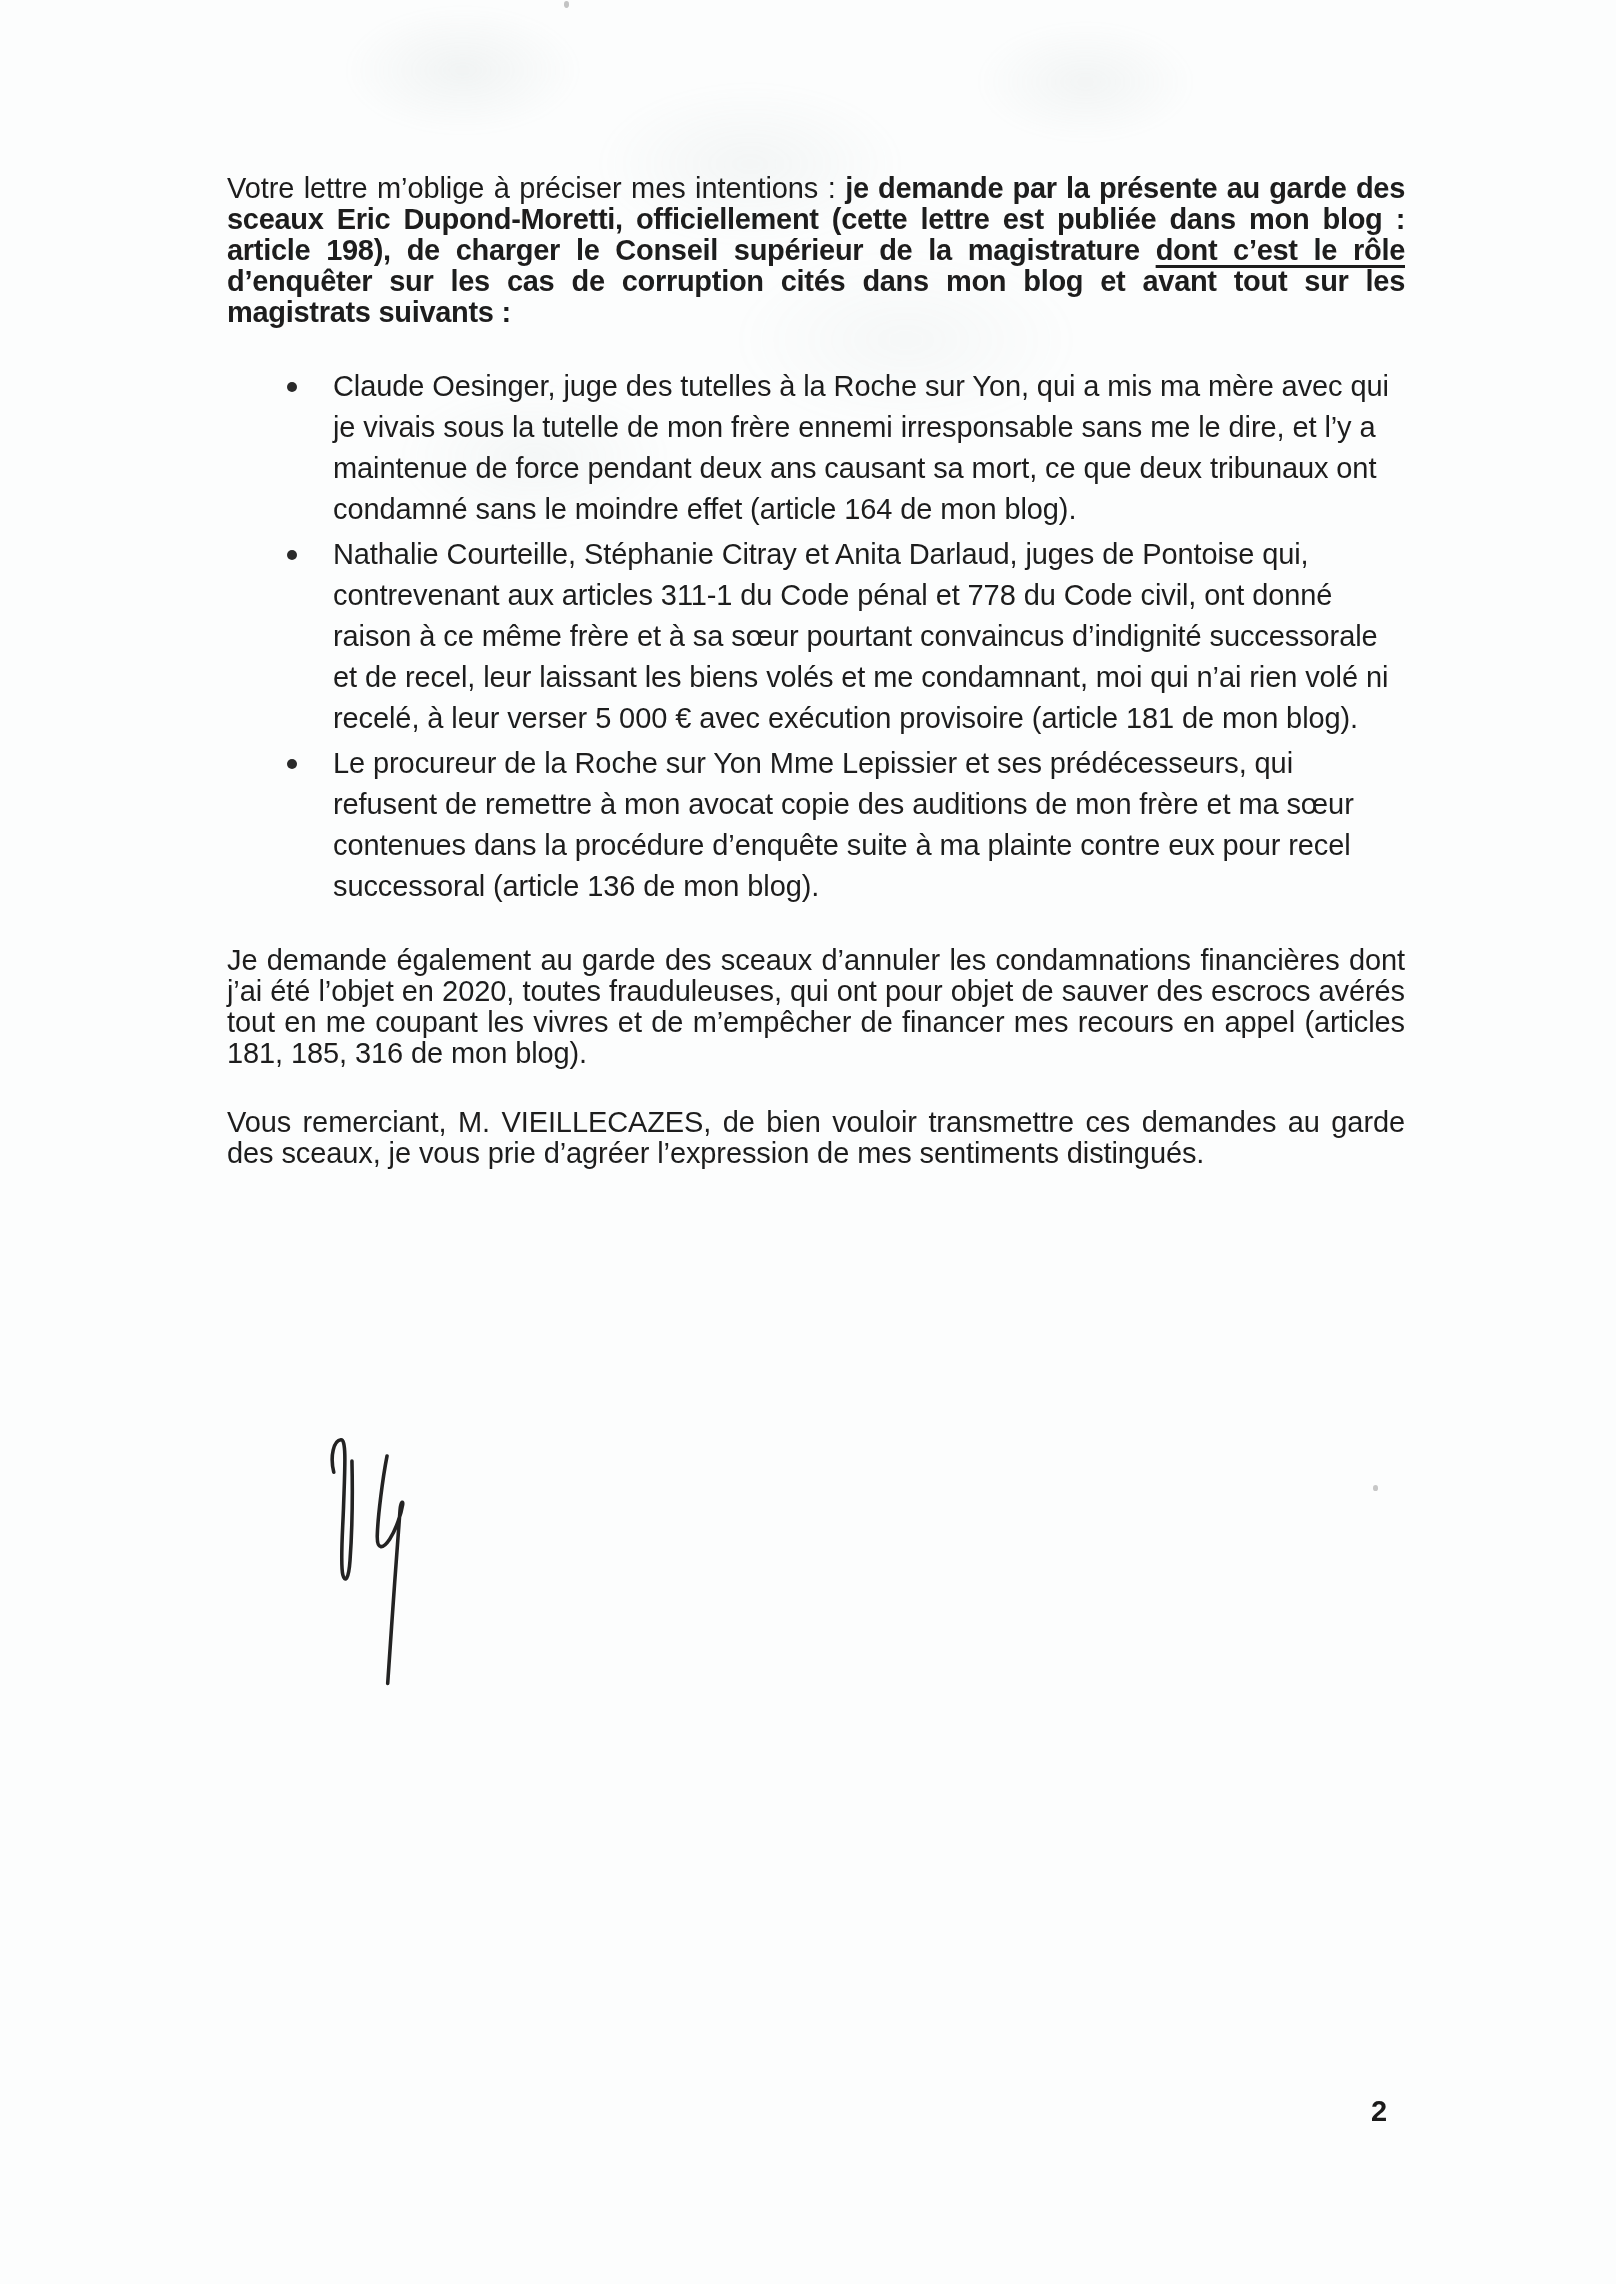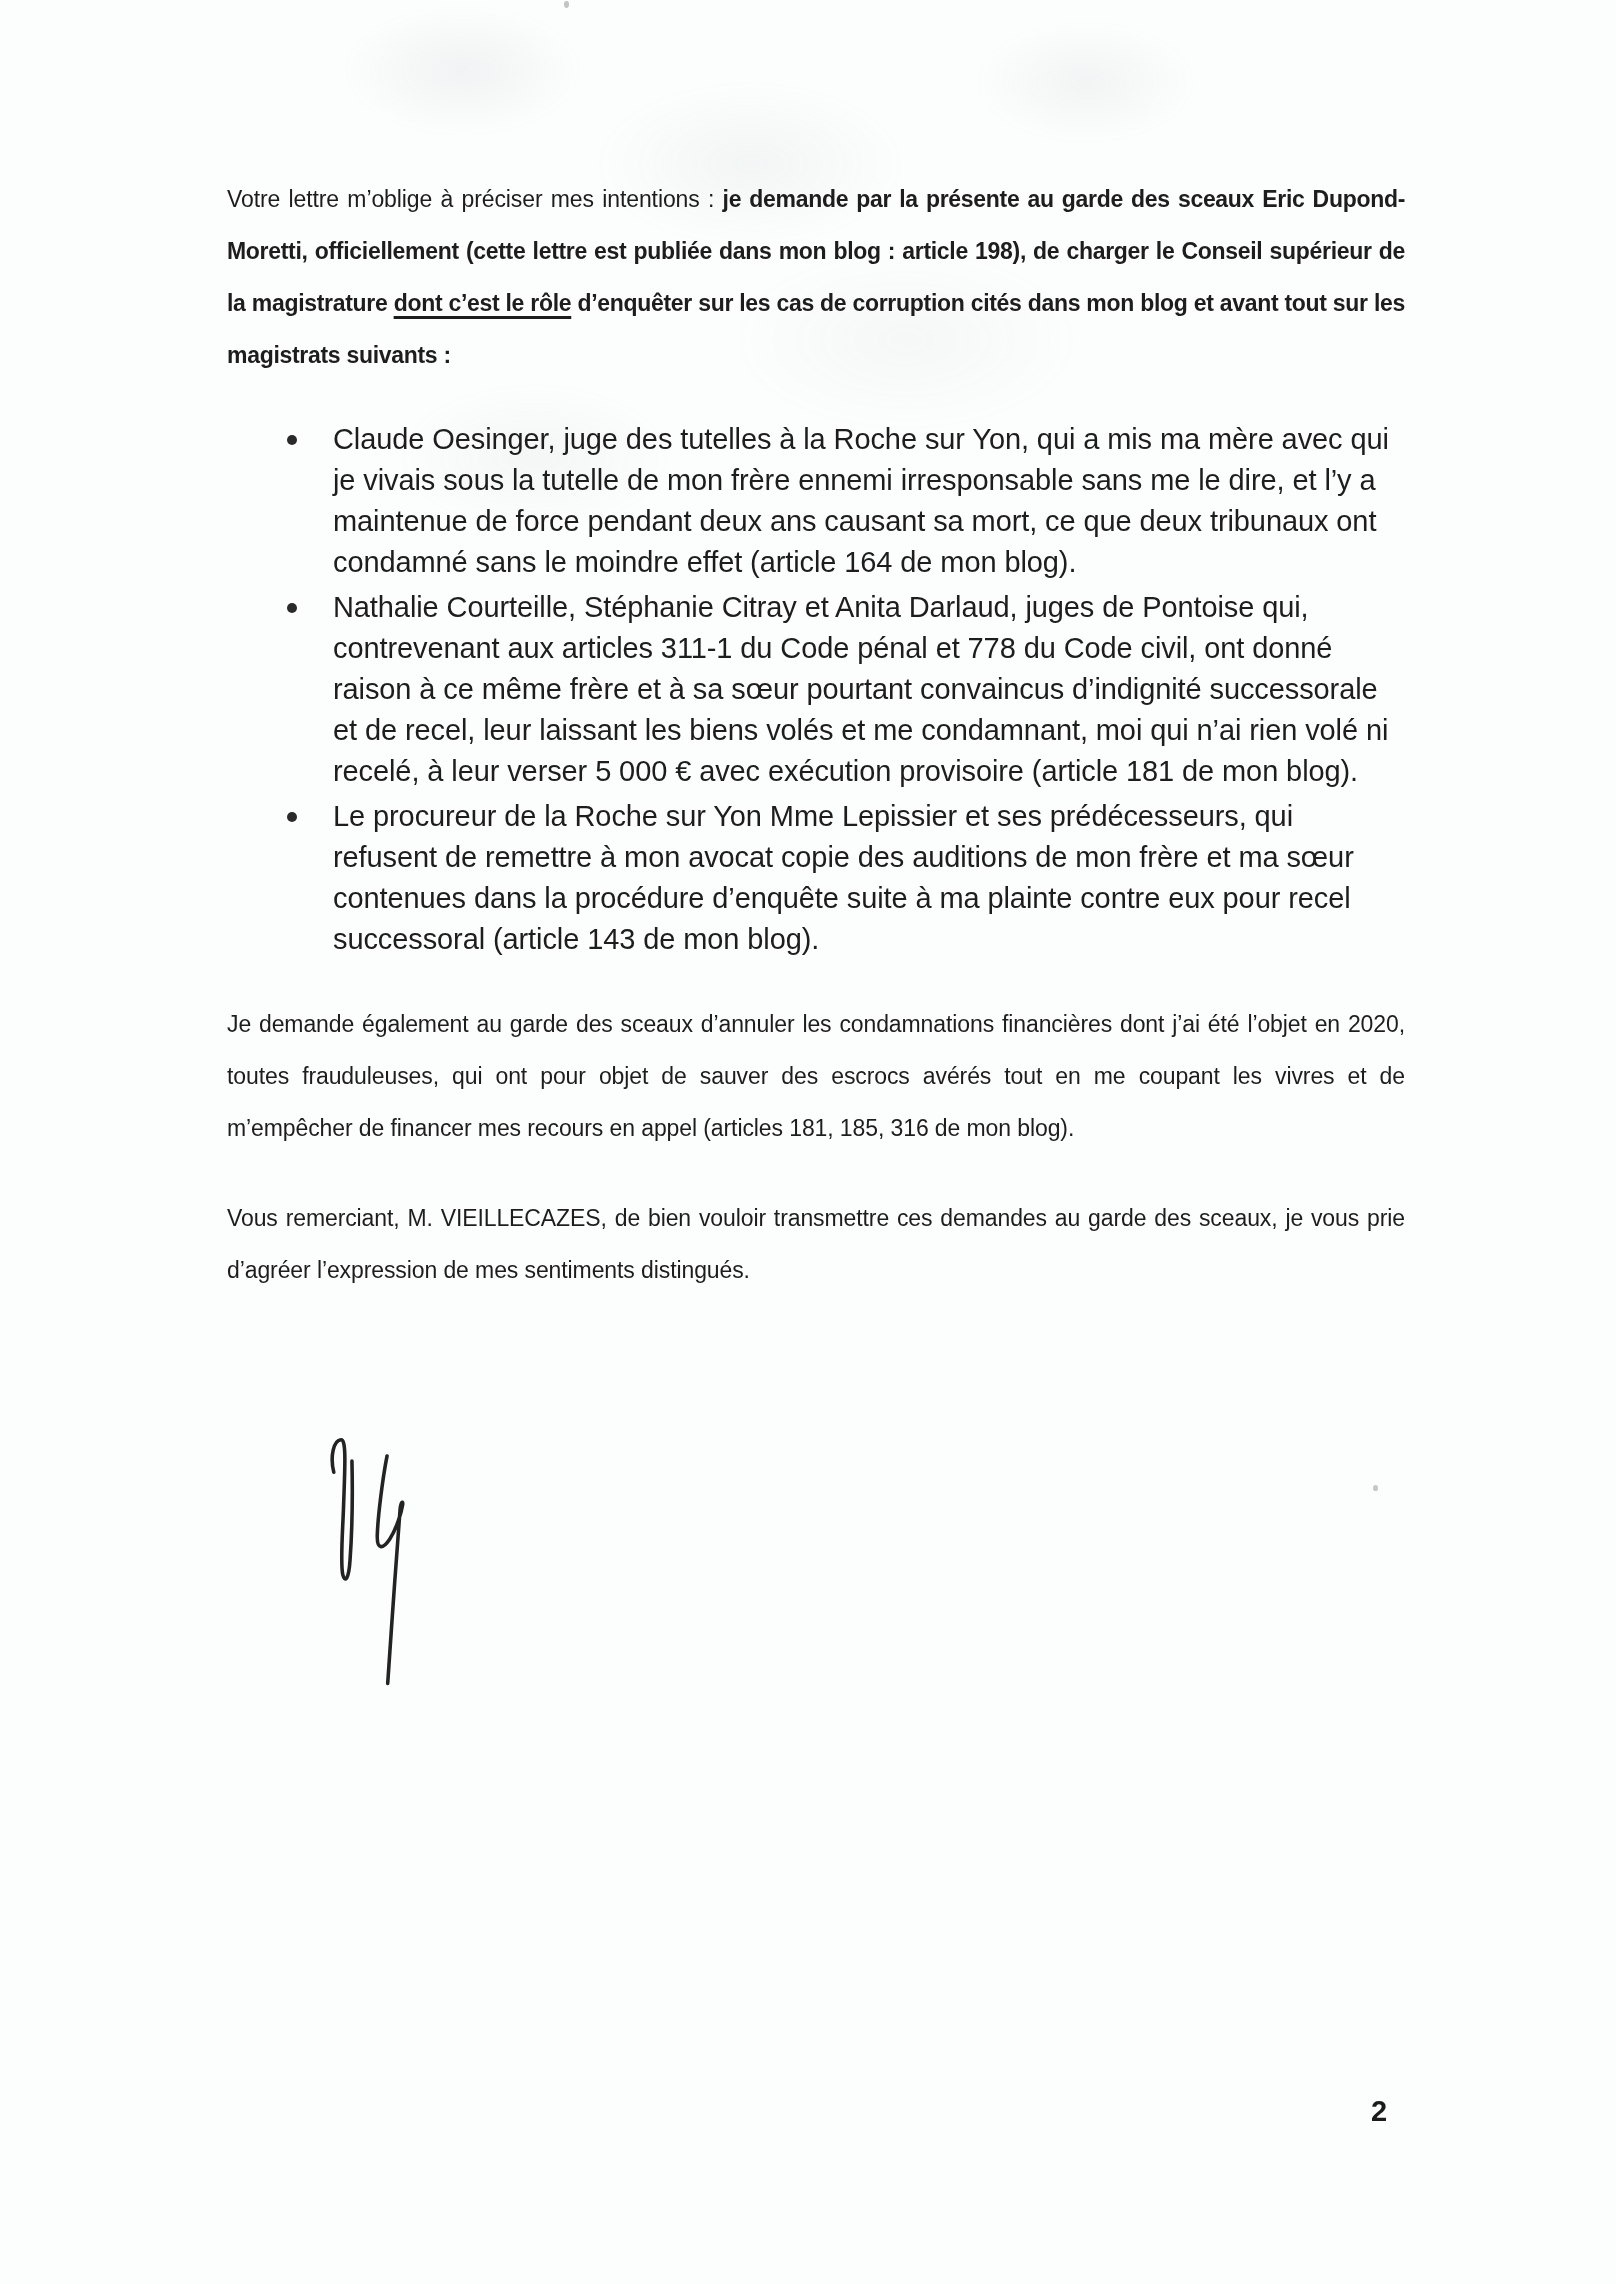--- a/index.html
+++ b/index.html
@@ -47,22 +47,22 @@
     border-radius: 50%;
   }
   .content {
     position: absolute;
     left: 227px;
     top: 173px;
     width: 1178px;
   }
   p.para {
     margin: 0 0 38px 0;
-    font-size: 23px;
-    line-height: 52px;
+    font-size: 29px;
+    line-height: 31px;
     letter-spacing: -0.1px;
     text-align: justify;
   }
   p.para.last { margin-bottom: 0; text-align: justify; }
   .seg-normal { font-weight: normal; }
   .seg-bold { font-weight: bold; letter-spacing: -0.3px; }
   .seg-bold-underline {
     font-weight: bold;
     letter-spacing: -0.3px;
     text-decoration: underline;
@@ -117,21 +117,21 @@
   <div class="speck-top"></div>
   <div class="speck-mid"></div>
 
   <div class="content">
 
     <p class="para"><span class="seg-normal">Votre lettre m’oblige à préciser mes intentions&nbsp;: </span><span class="seg-bold">je demande par la présente au garde des sceaux Eric Dupond-Moretti, officiellement (cette lettre est publiée dans mon blog&nbsp;: article 198), de charger le Conseil supérieur de la magistrature </span><span class="seg-bold-underline">dont c’est le rôle</span><span class="seg-bold"> d’enquêter sur les cas de corruption cités dans mon blog et avant tout sur les magistrats suivants&nbsp;:</span></p>
 
     <ul class="bullets">
         <li>Claude Oesinger, juge des tutelles à la Roche sur Yon, qui a mis ma mère avec qui je vivais sous la tutelle de mon frère ennemi irresponsable sans me le dire, et l’y a maintenue de force pendant deux ans causant sa mort, ce que deux tribunaux ont condamné sans le moindre effet (article 164 de mon blog).</li>
         <li>Nathalie Courteille, Stéphanie Citray et Anita Darlaud, juges de Pontoise qui, contrevenant aux articles 311-1 du Code pénal et 778 du Code civil, ont donné raison à ce même frère et à sa sœur pourtant convaincus d’indignité successorale et de recel, leur laissant les biens volés et me condamnant, moi qui n’ai rien volé ni recelé, à leur verser 5&nbsp;000&nbsp;€ avec exécution provisoire (article 181 de mon blog).</li>
-        <li>Le procureur de la Roche sur Yon Mme Lepissier et ses prédécesseurs, qui refusent de remettre à mon avocat copie des auditions de mon frère et ma sœur contenues dans la procédure d’enquête suite à ma plainte contre eux pour recel successoral (article 143 de mon blog).</li>
+        <li>Le procureur de la Roche sur Yon Mme Lepissier et ses prédécesseurs, qui refusent de remettre à mon avocat copie des auditions de mon frère et ma sœur contenues dans la procédure d’enquête suite à ma plainte contre eux pour recel successoral (article 136 de mon blog).</li>
       </ul>
 
     <p class="para"><span class="seg-normal">Je demande également au garde des sceaux d’annuler les condamnations financières dont j’ai été l’objet en 2020, toutes frauduleuses, qui ont pour objet de sauver des escrocs avérés tout en me coupant les vivres et de m’empêcher de financer mes recours en appel (articles 181, 185, 316 de mon blog).</span></p>
 
 
     <p class="para last"><span class="seg-normal">Vous remerciant, M. VIEILLECAZES, de bien vouloir transmettre ces demandes au garde des sceaux, je vous prie d’agréer l’expression de mes sentiments distingués.</span></p>
 
   </div>
 
   <svg class="signature" viewBox="0 0 260 410" xmlns="http://www.w3.org/2000/svg" aria-hidden="true">

